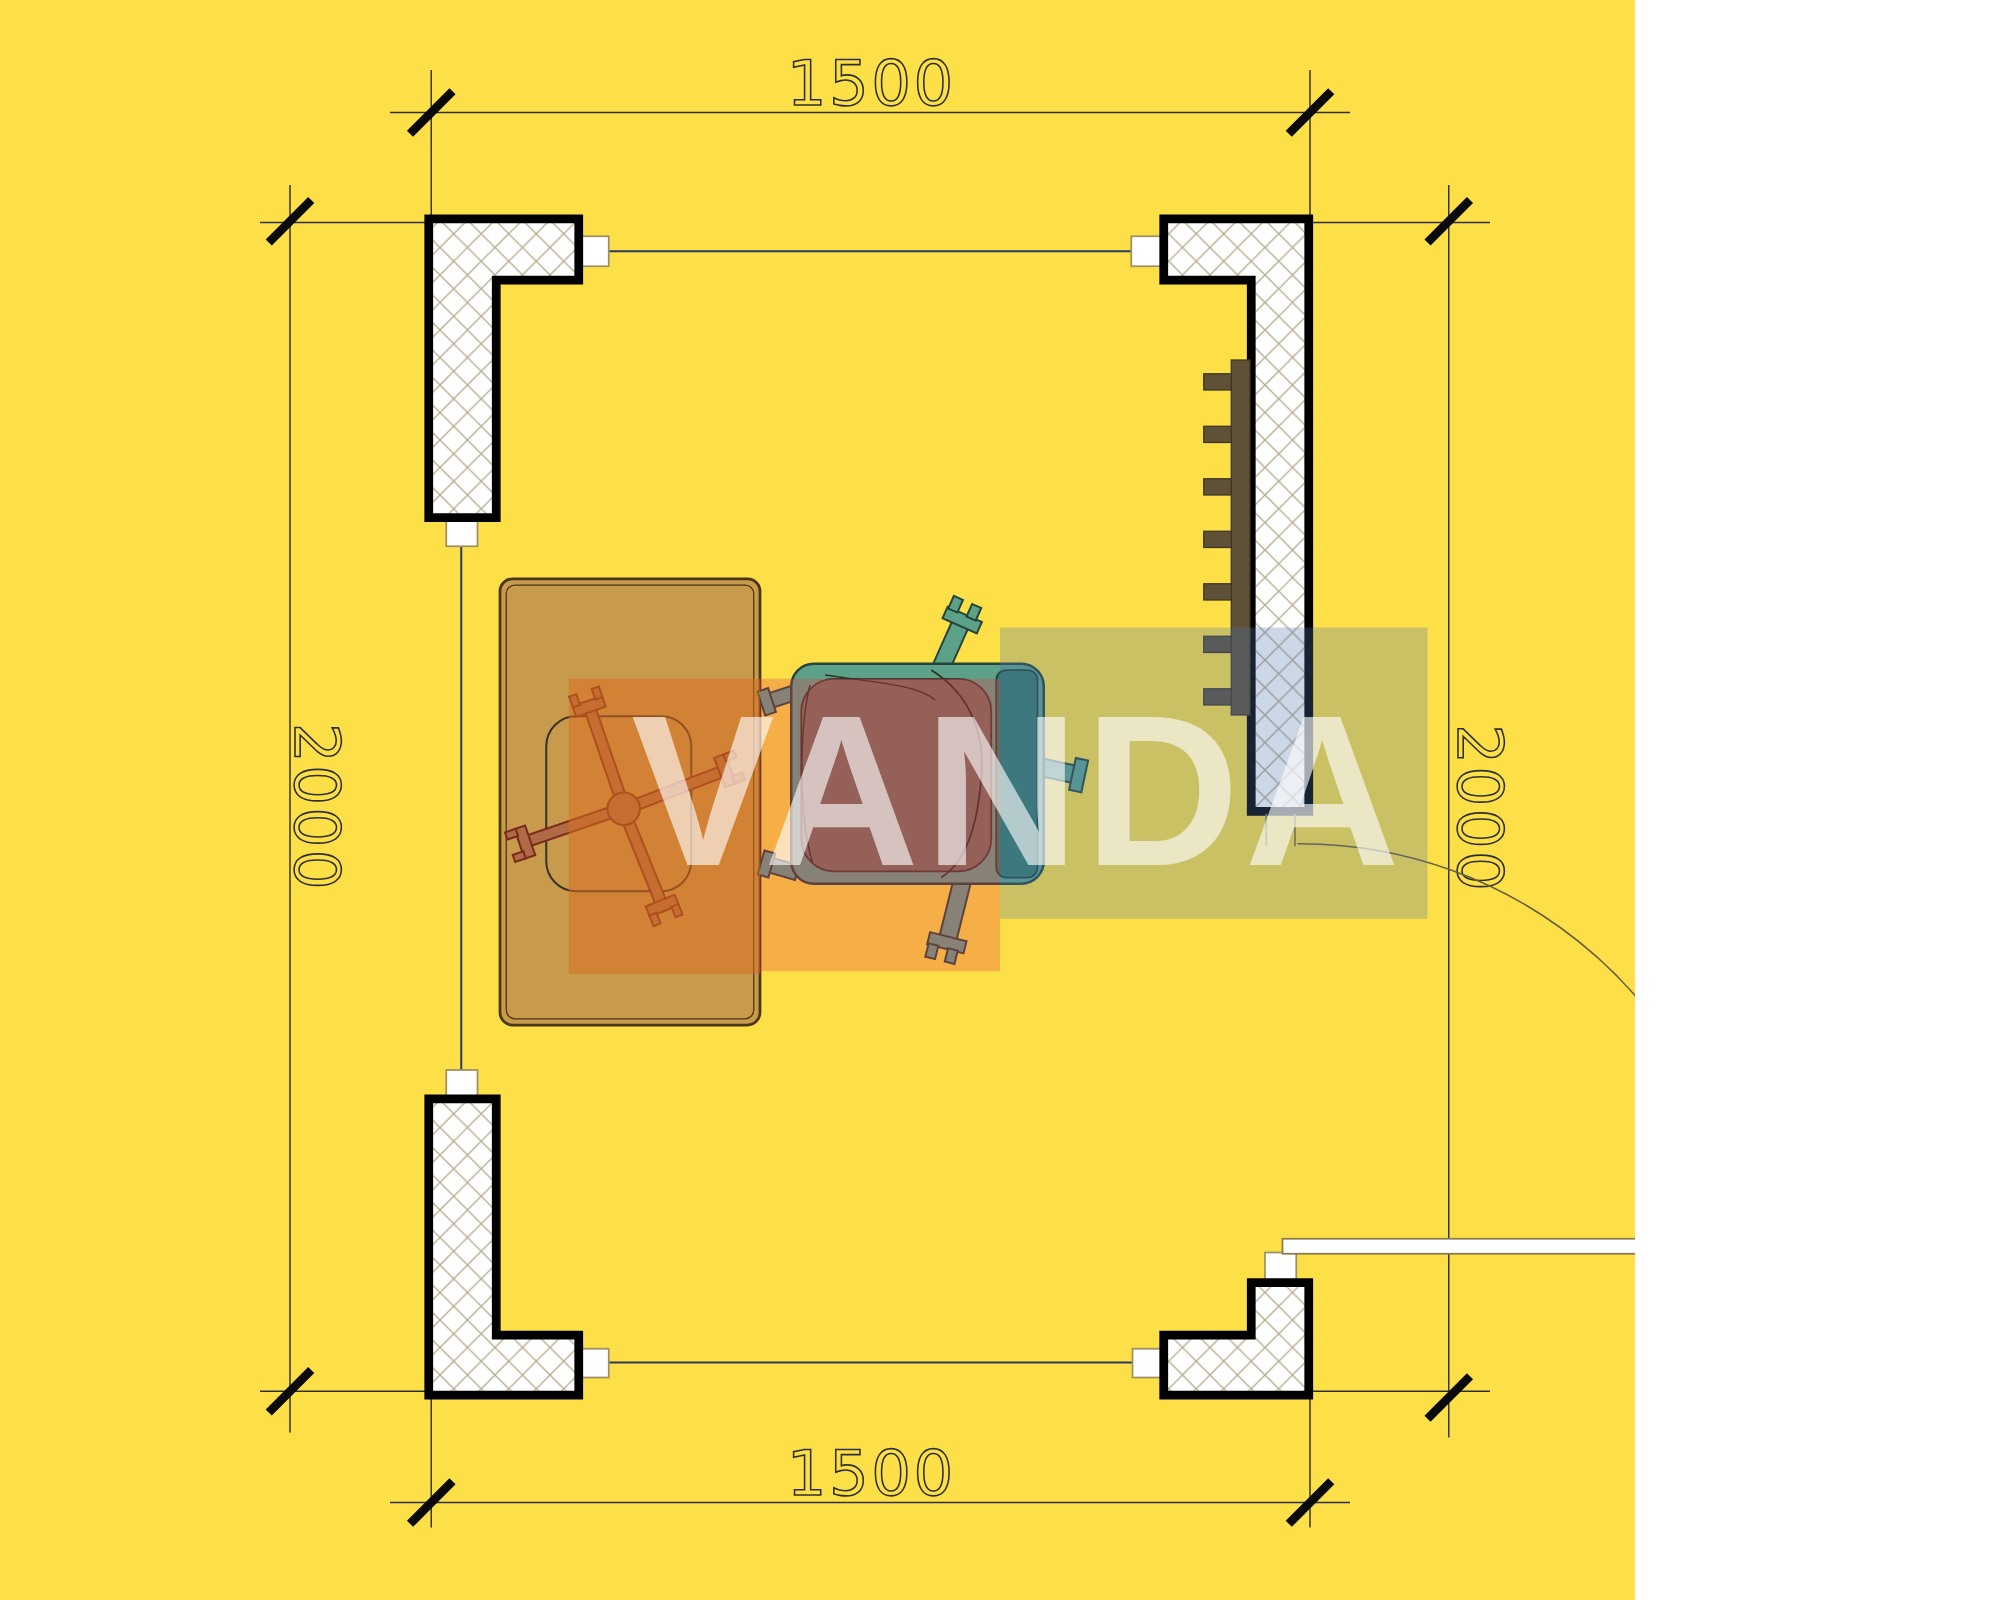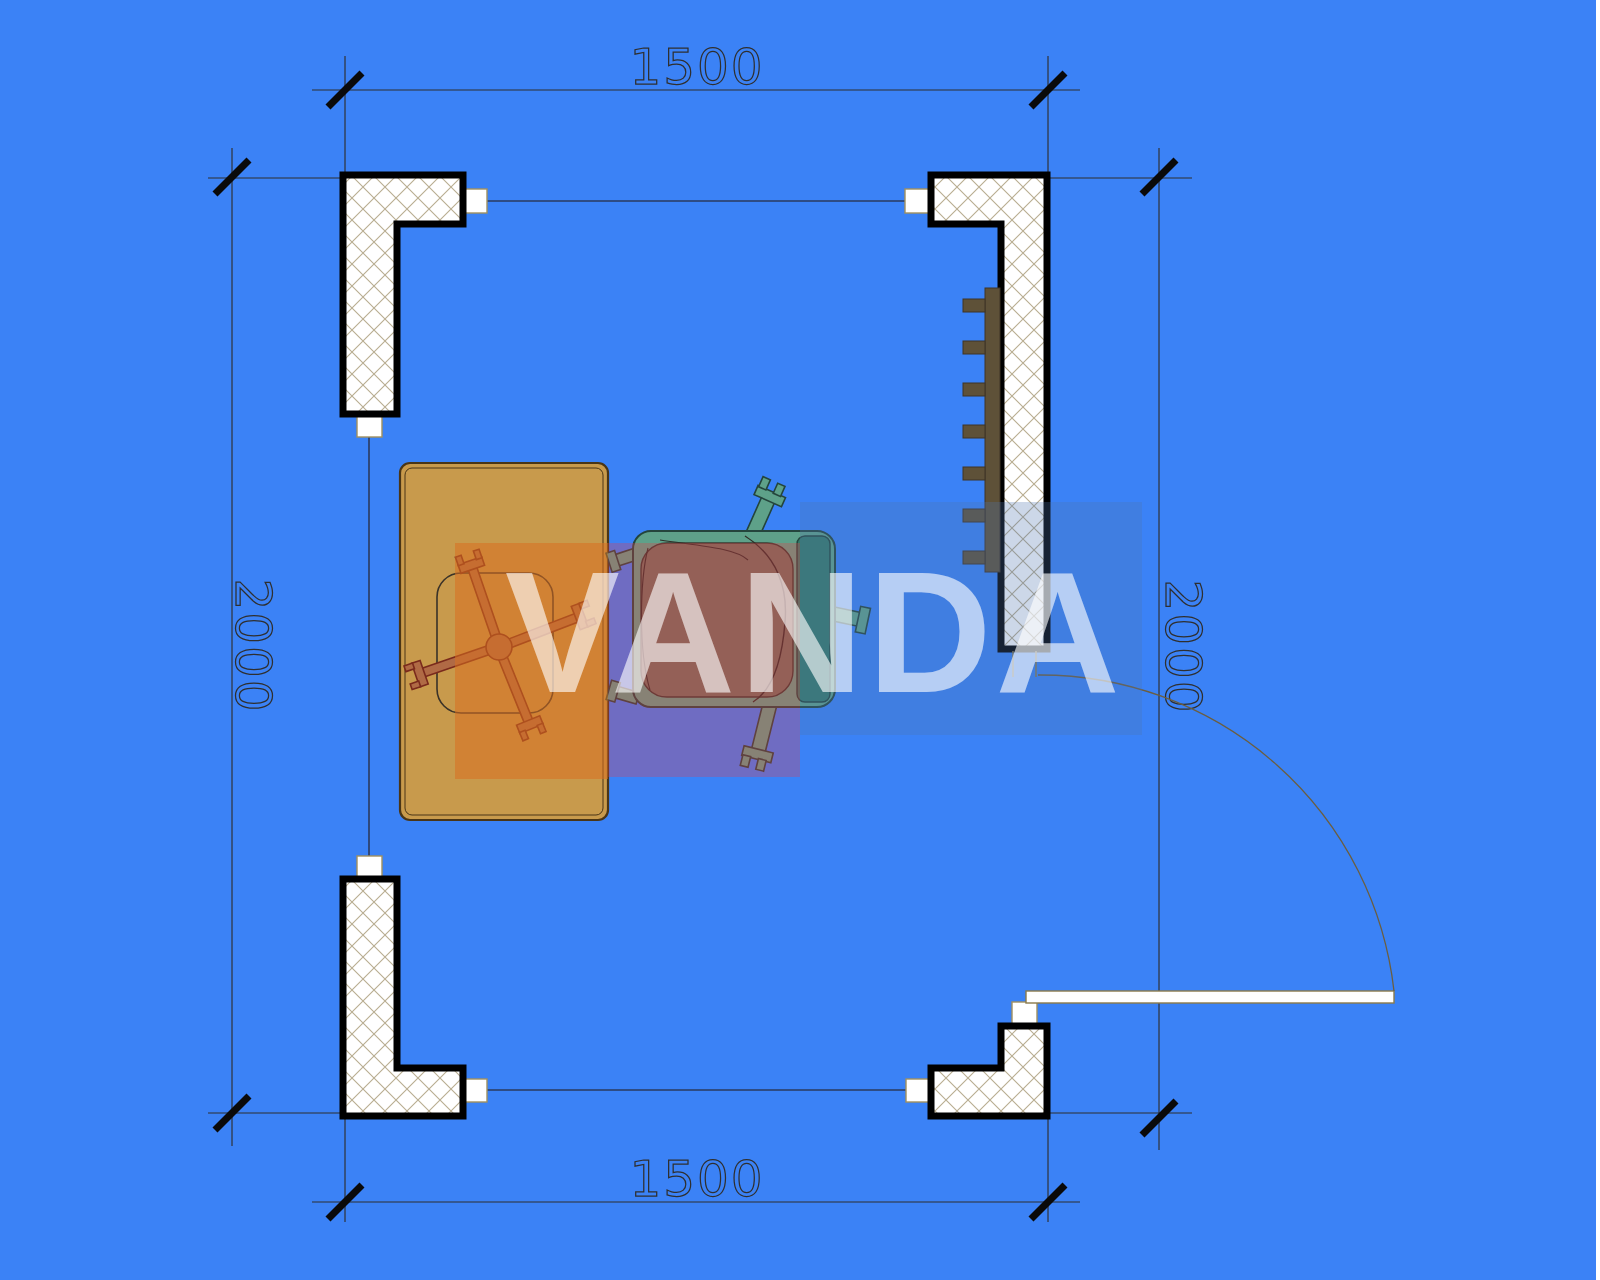--- a/index.html
+++ b/index.html
@@ -1,16 +1,16 @@
 <!DOCTYPE html>
 <html><head>
 <meta charset="utf-8">
 <style>
   html,body{margin:0;padding:0;background:#ffffff;}
-  .stage{position:relative;width:1596px;height:1280px;background:#3b82f6;overflow:hidden;
+  .stage{position:relative;width:1308px;height:1280px;background:#fde047;overflow:hidden;
          font-family:"DejaVu Sans", sans-serif;}
   svg{position:absolute;left:0;top:0;}
   text.dim{font-family:"DejaVu Sans", sans-serif;font-size:50px;letter-spacing:2px;
            fill:none;stroke:#2f2f2f;stroke-width:1.25px;}
   text.wm{font-family:"Liberation Sans", sans-serif;font-weight:bold;font-size:172px;
           letter-spacing:4px;fill:rgba(255,255,255,0.62);}
 </style>
 </head>
 <body>
 

